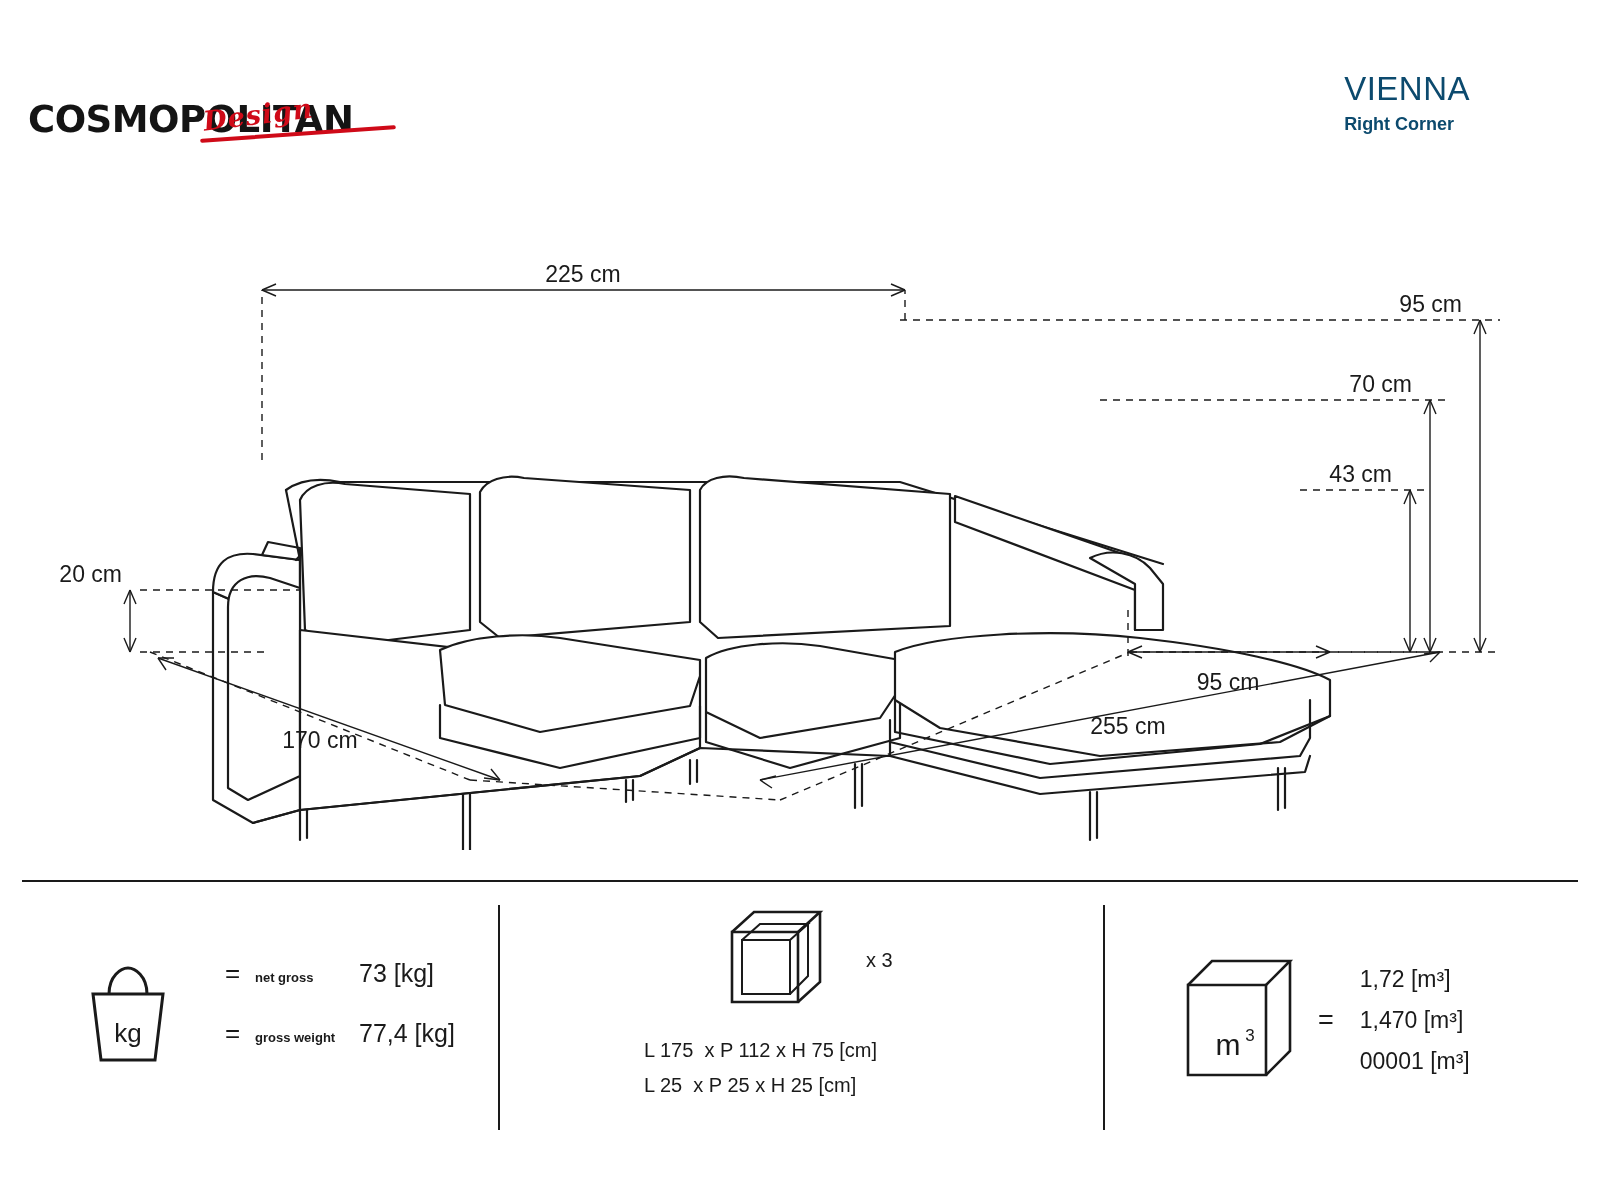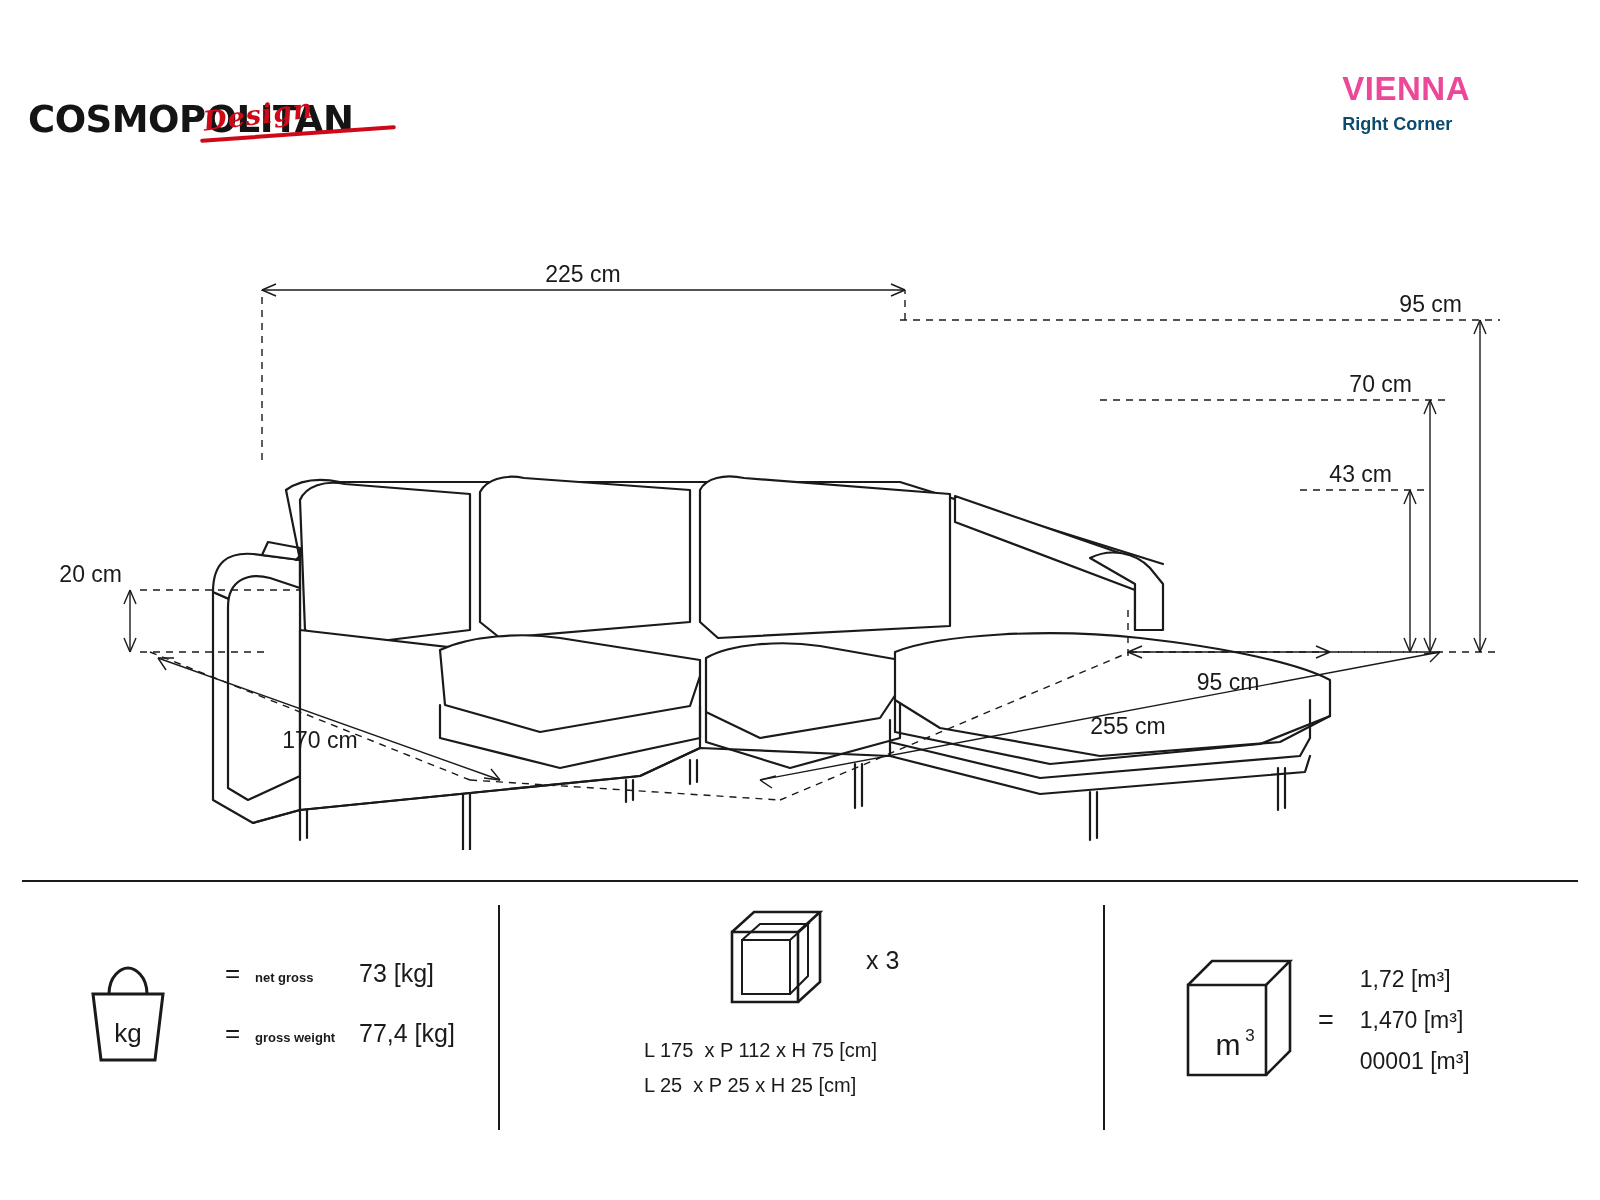--- a/index.html
+++ b/index.html
@@ -55,23 +55,23 @@
   }
 
   .product {
     position: absolute;
     right: 130px;
     top: 70px;
     text-align: left;
   }
   .product-title {
     font-size: 33px;
-    font-weight: bold;
+    font-weight: normal;
     letter-spacing: 0.5px;
-    color: #ec4899;
+    color: #0c4a6e;
   }
   .product-variant {
     font-size: 18px;
     font-weight: bold;
     color: #0c4a6e;
     margin-top: 6px;
   }
 
   
   .drawing {
@@ -149,21 +149,21 @@
     top: 895px;
     width: 470px;
   }
   .pack-top {
     display: flex;
     align-items: center;
     height: 130px;
     padding-left: 100px;
   }
   .pack-count {
-    font-size: 25px;
+    font-size: 20px;
     margin-left: 36px;
   }
   .pack-lines {
     margin-top: 8px;
     padding-left: 24px;
   }
   .pack-lines div {
     font-size: 20px;
     line-height: 35px;
     white-space: pre;

